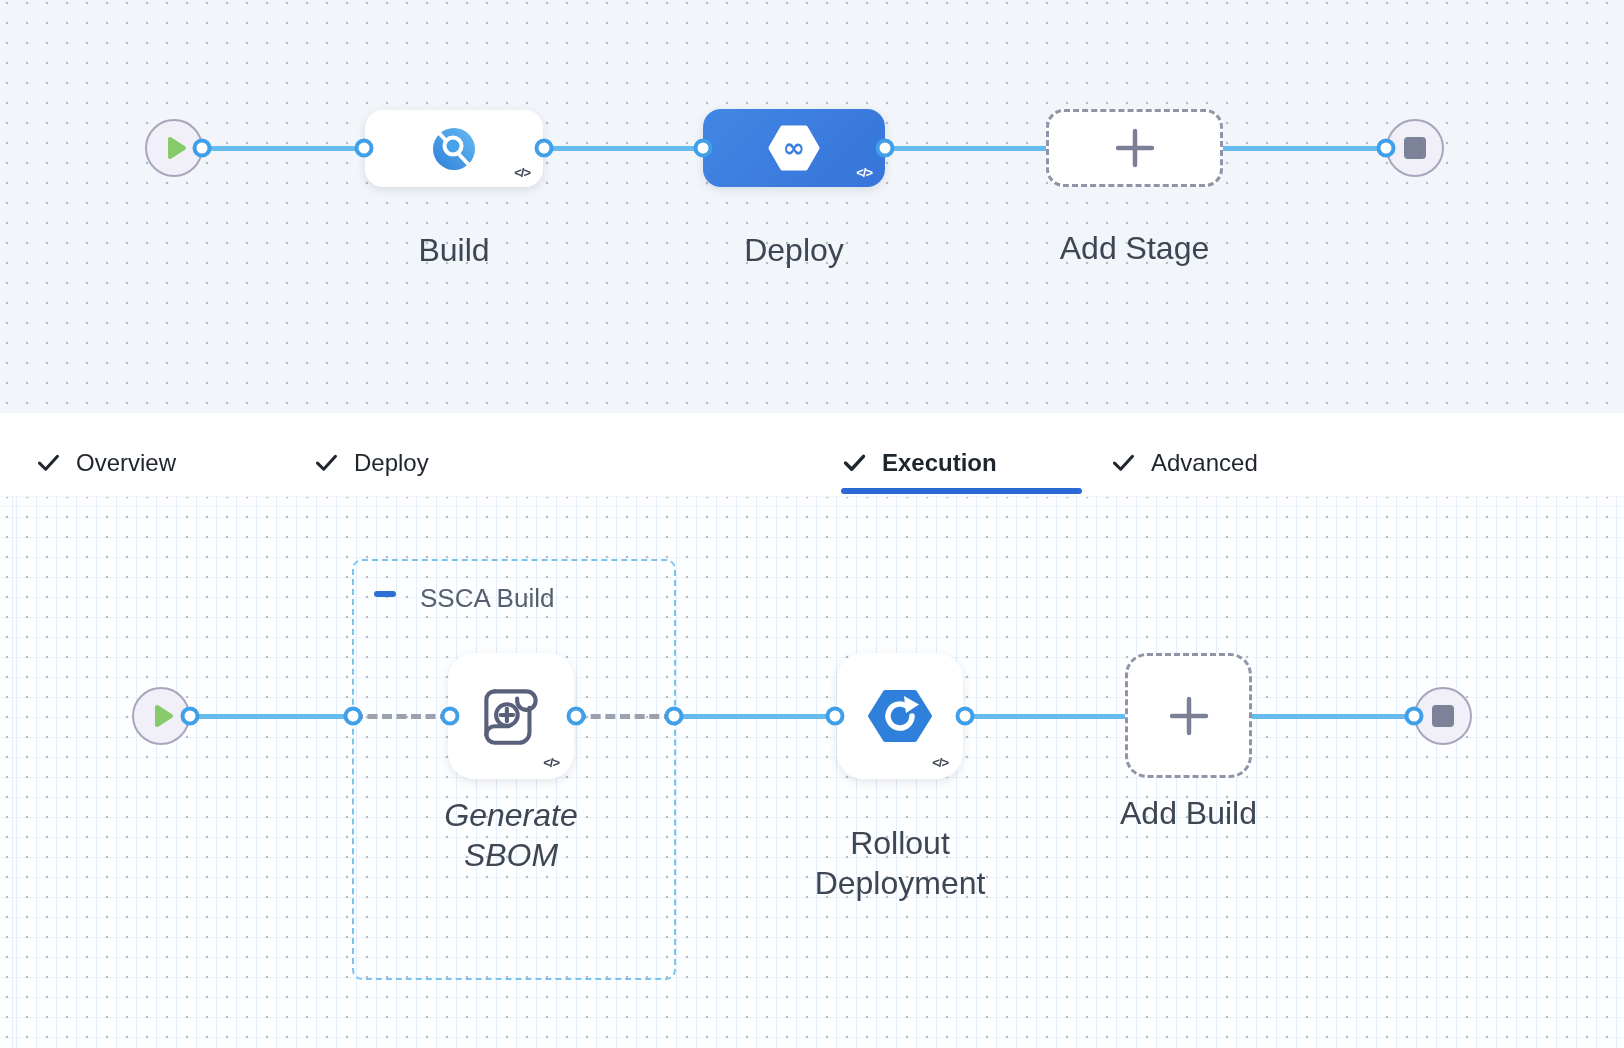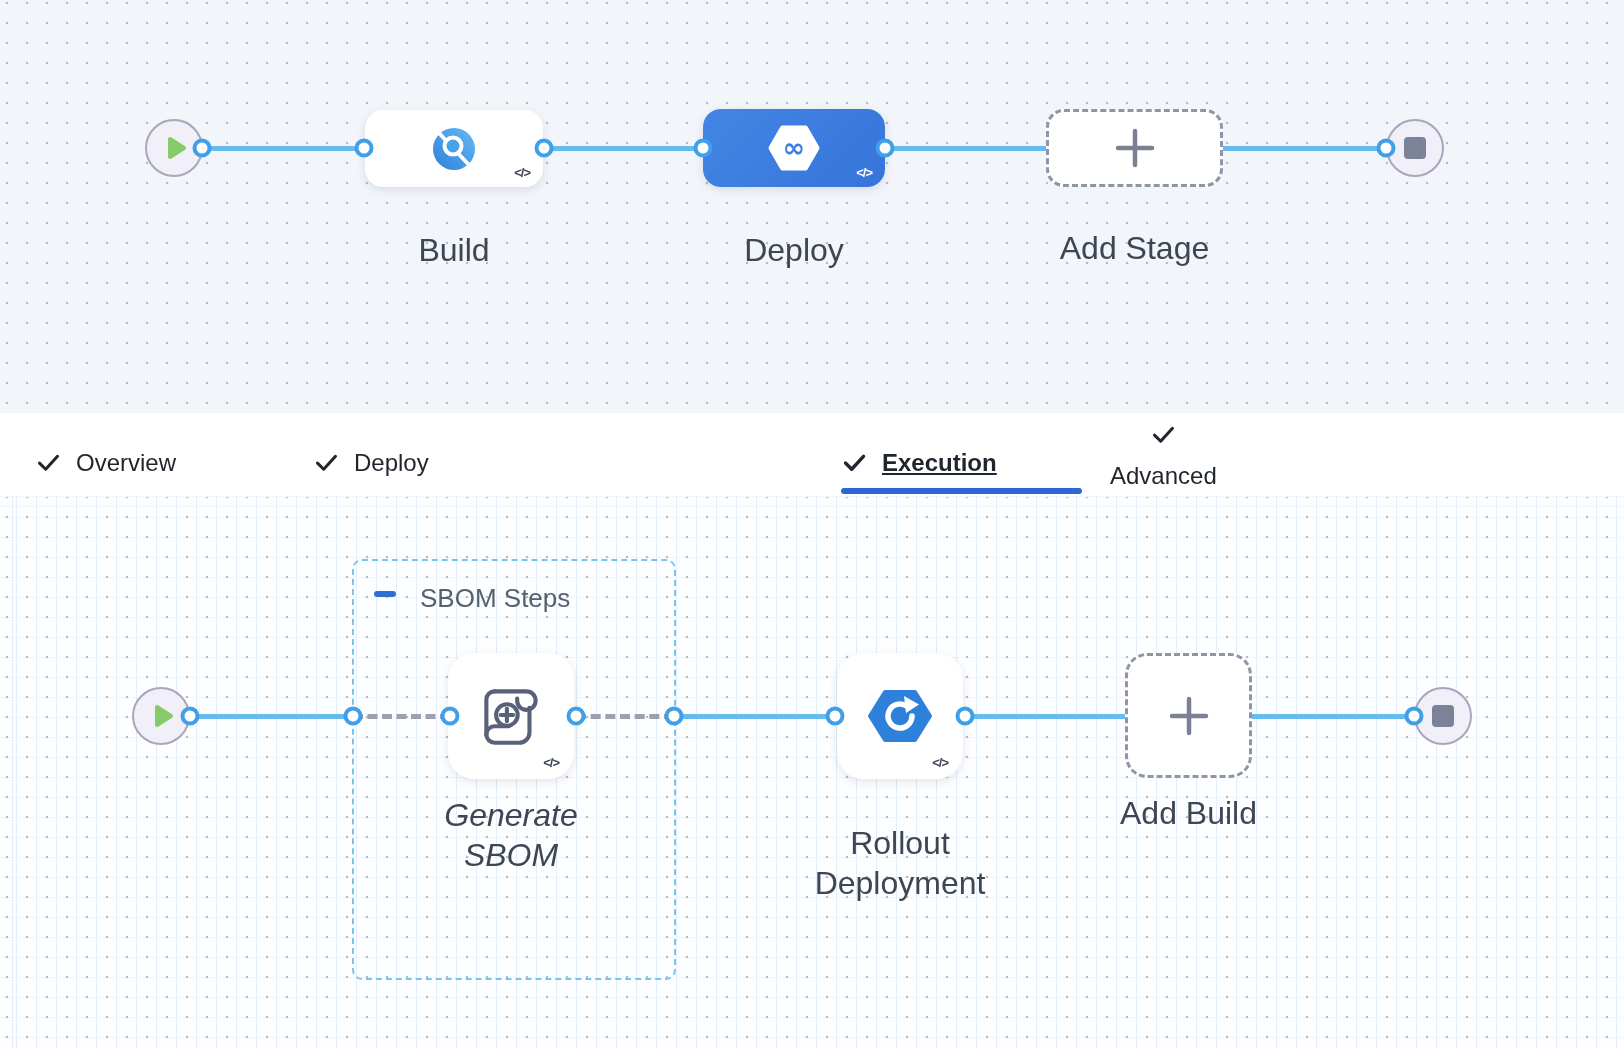--- a/index.html
+++ b/index.html
@@ -173,44 +173,44 @@
       <span>Overview</span>
     </div>
     <div class="tab" style="left:313px;">
       <span style="display:flex;">
         <svg width="27" height="27" viewBox="0 0 24 24">
             <path d="M4 12.5 L9.5 18 L20 6.5" stroke="#20262d" stroke-width="2.7" fill="none" stroke-linecap="round" stroke-linejoin="round"></path>
           </svg>
       </span>
       <span>Deploy</span>
     </div>
-    <div class="tab active" style="left:841px;text-decoration:underline;">
+    <div class="tab active" style="left:841px;">
       <span style="display:flex;">
         <svg width="27" height="27" viewBox="0 0 24 24">
             <path d="M4 12.5 L9.5 18 L20 6.5" stroke="#20262d" stroke-width="3" fill="none" stroke-linecap="round" stroke-linejoin="round"></path>
           </svg>
       </span>
       <span>Execution</span>
     </div>
-    <div class="tab" style="left:1110px;flex-direction:column;">
+    <div class="tab" style="left:1110px;">
       <span style="display:flex;">
         <svg width="27" height="27" viewBox="0 0 24 24">
             <path d="M4 12.5 L9.5 18 L20 6.5" stroke="#20262d" stroke-width="2.7" fill="none" stroke-linecap="round" stroke-linejoin="round"></path>
           </svg>
       </span>
       <span>Advanced</span>
     </div>
     <div id="tab-underline"></div>
   </div>
 
   <div id="execution-canvas" class="canvas"></div>
 
   <div id="ssca-group"></div>
   <div id="group-collapse"></div>
-  <div id="group-label">SBOM Steps</div>
+  <div id="group-label">SSCA Build</div>
 
   <div class="wire" style="left:190px; top:714px; width:163px;"></div>
   <div class="wire-dashed" style="left:353px; top:714px; width:97px;"></div>
   <div class="wire-dashed" style="left:576px; top:714px; width:98px;"></div>
   <div class="wire" style="left:674px; top:714px; width:740px;"></div>
 
   <div class="terminal" style="left:132px; top:687px;">
     <span style="margin-left:6px; display:flex;">
       <svg width="22" height="26" viewBox="0 0 22 26">
           <path d="M4 4 L18 13 L4 22 Z" fill="#86ca69" stroke="#86ca69" stroke-width="4" stroke-linejoin="round"></path>

